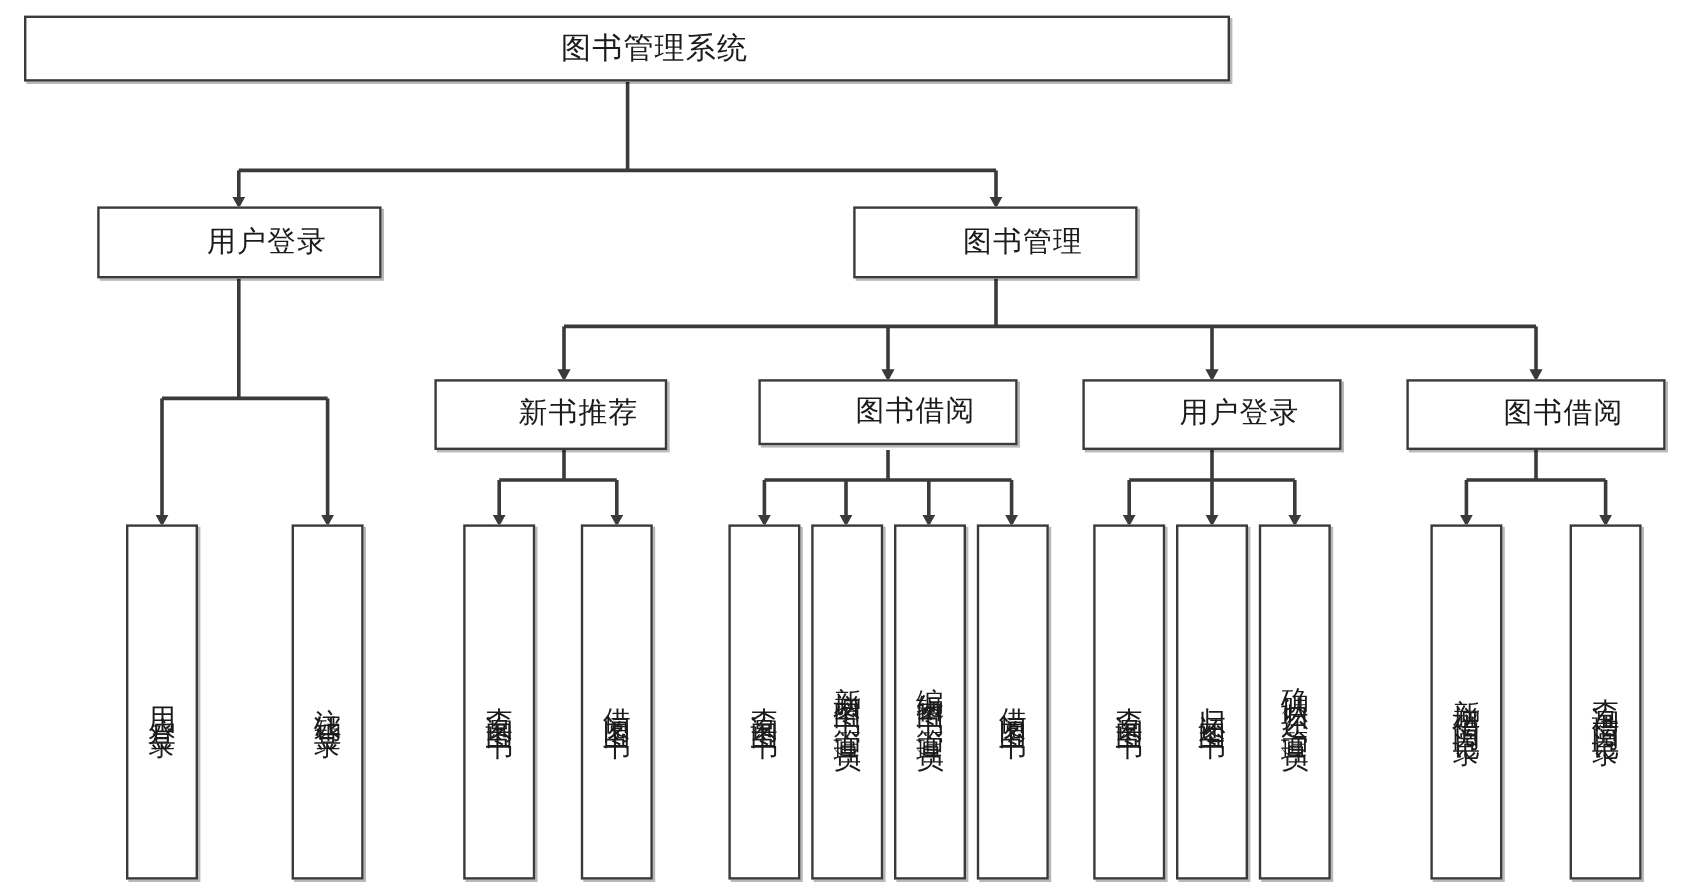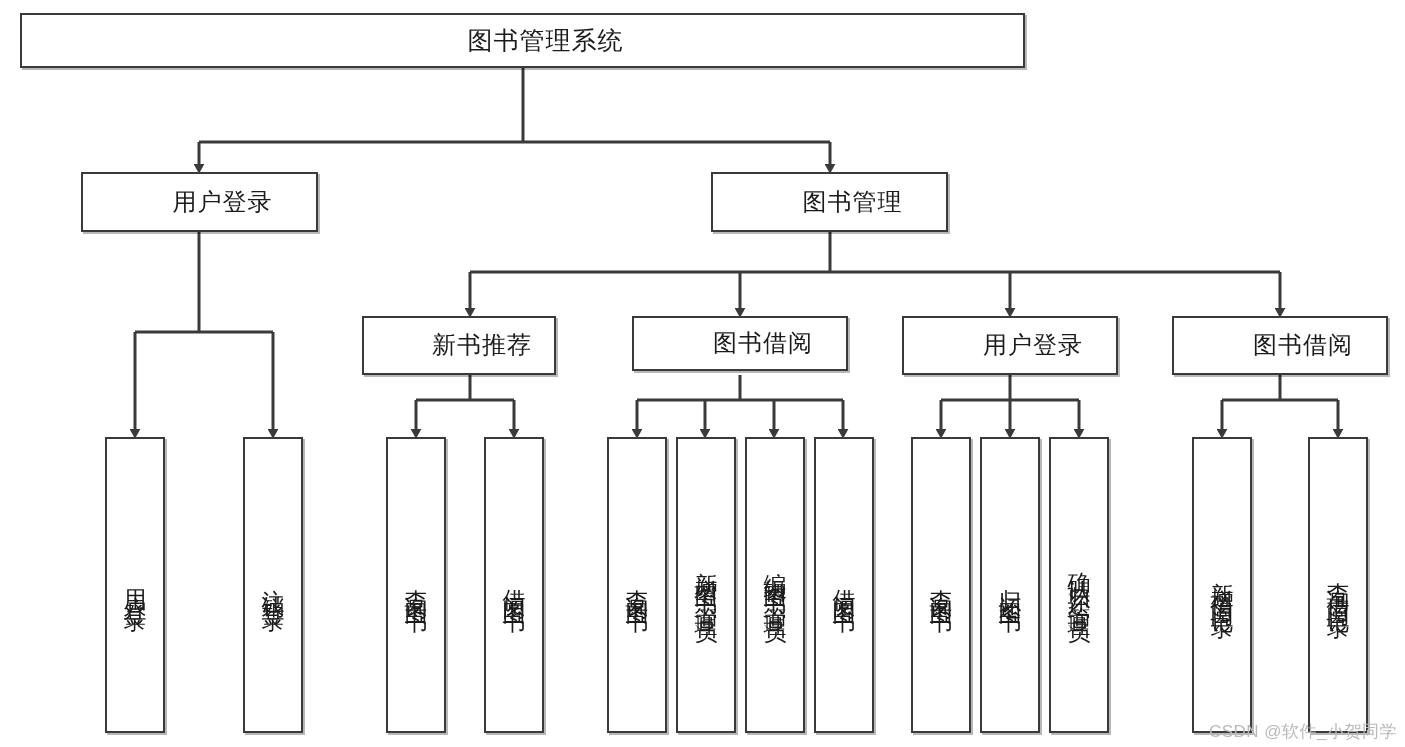--- a/index.html
+++ b/index.html
@@ -198,15 +198,14 @@
     <span class="node-label">确认归还（管理员）</span>
   </div>
 
   <div class="node vert" style="left:1192px; top:437px; width:60px; height:296px;">
     <span class="node-label">新增借阅记录</span>
   </div>
   <div class="node vert" style="left:1308px; top:437px; width:60px; height:296px;">
     <span class="node-label">查询借阅记录</span>
   </div>
 
-  <div class="watermark">CSDN @软件_小贺同学</div>
 
 </div>
 
 </body></html>

